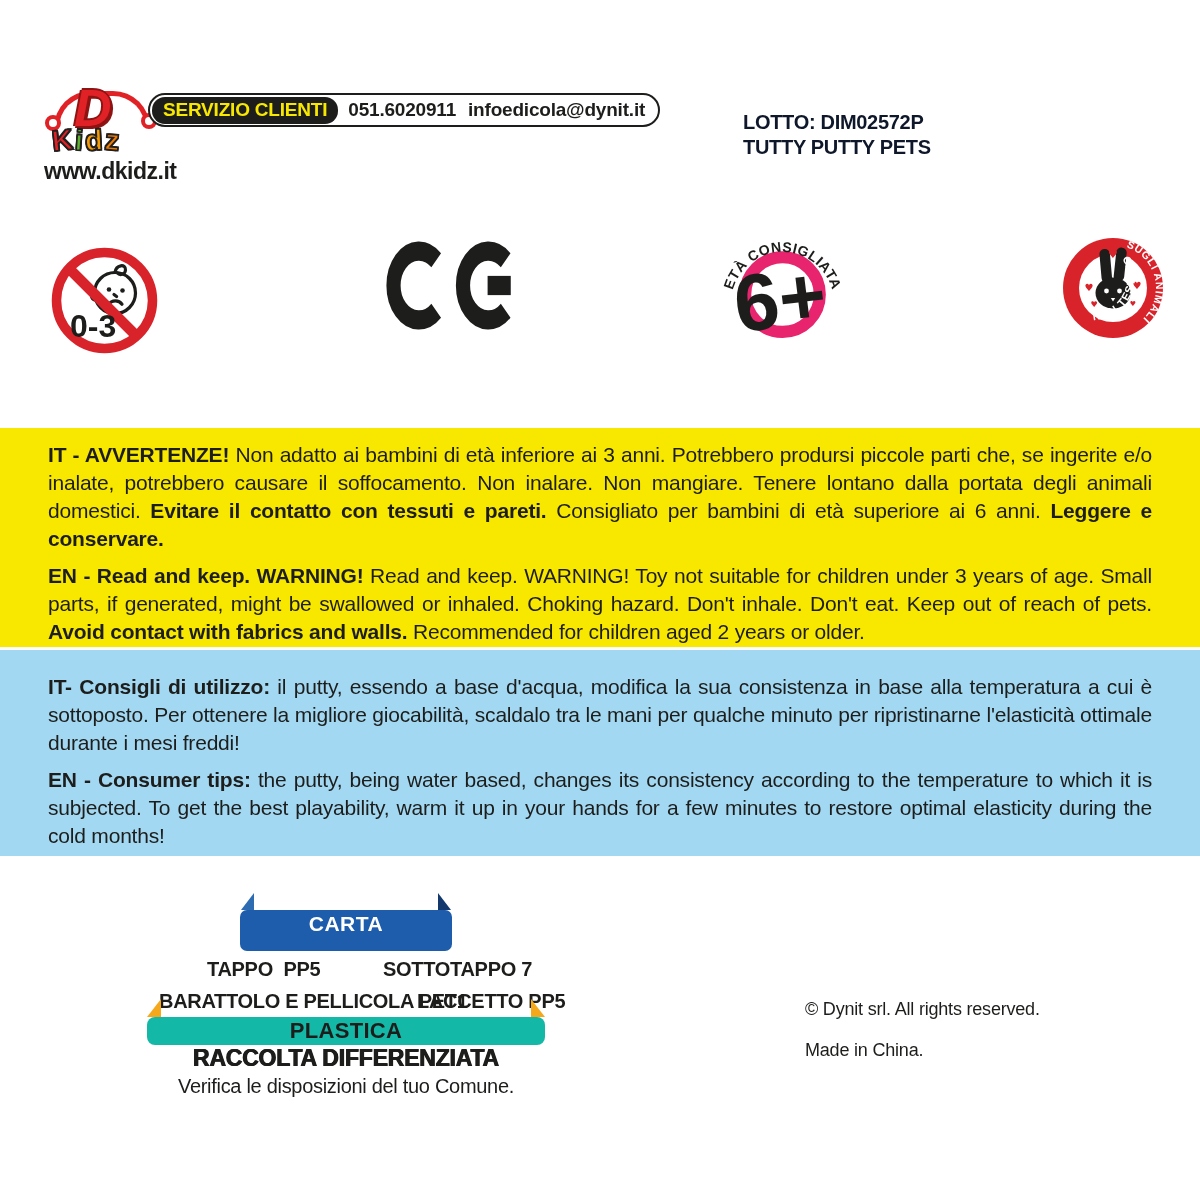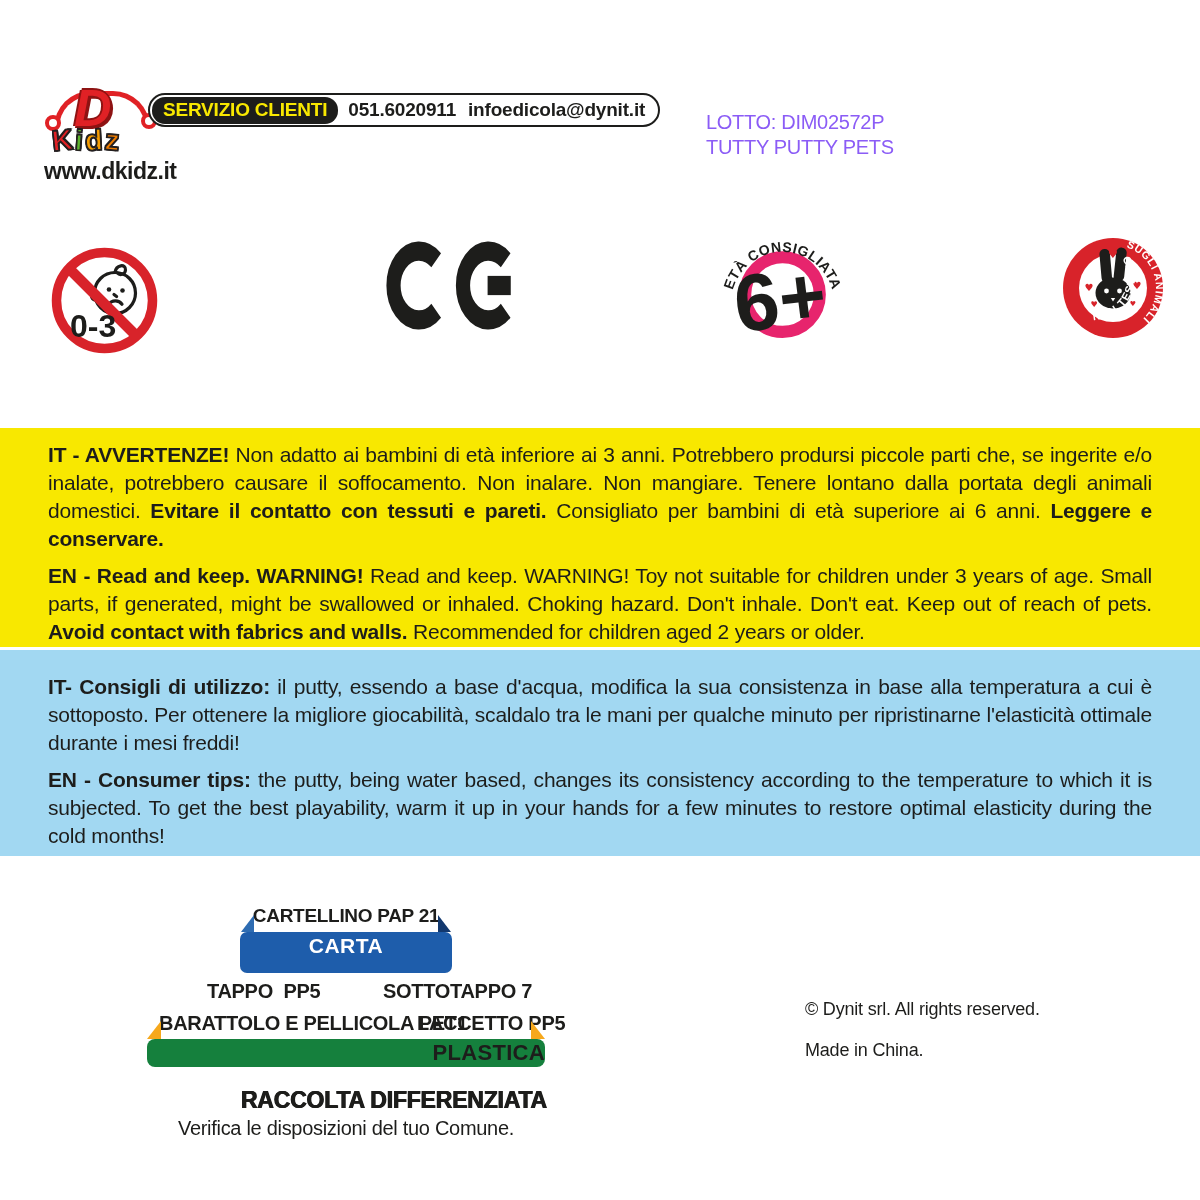--- a/index.html
+++ b/index.html
@@ -24,50 +24,50 @@
   .lk3{color:#ee7c00;transform:rotate(5deg);}
   .lg-site{position:absolute;left:0;top:70px;font-size:23px;font-weight:700;letter-spacing:-0.5px;color:#1d1d1b;}
 
   .service-pill{position:absolute;left:148px;top:93px;display:flex;align-items:center;
     border:2px solid #1d1d1b;border-radius:17px;background:#fff;height:30px;width:max-content;}
   .sp-label{background:#1d1d1b;color:#f8e800;font-weight:700;font-size:19px;letter-spacing:-0.2px;
     border-radius:13px;margin:2px;padding:1px 11px 2px;line-height:24px;}
   .sp-contact{font-weight:700;font-size:19px;padding:0 13px 0 8px;letter-spacing:-0.2px;white-space:nowrap;}
   .sp-phone{margin-right:12px;}
   .addresses{position:absolute;left:150px;top:126px;font-size:20px;font-weight:600;line-height:26px;letter-spacing:-0.4px;}
-  .lotto{position:absolute;left:706px;top:110px;font-size:20px;font-weight:400;line-height:25px;letter-spacing:-0.3px;color:#8b5cf6;}
+  .lotto{position:absolute;left:743px;top:110px;font-size:20px;font-weight:700;line-height:25px;letter-spacing:-0.3px;color:#0f172a;}
 
   
   .sym{position:absolute;}
   .sym svg{display:block;overflow:visible;}
 
   
   .band{position:absolute;left:0;right:0;box-sizing:border-box;}
   .band-yellow{top:428px;height:219px;background:#f8e800;padding:13px 48px 0;}
   .band-blue{top:650px;height:206px;background:#a2d8f2;padding:23px 48px 0;}
   .band p{margin:0 0 9px;font-size:21px;line-height:28px;text-align:justify;letter-spacing:-0.2px;color:#1d1d1b;}
   .band p b{font-weight:700;}
 
   
   .recycle{position:absolute;left:145px;top:905px;width:402px;}
   .ry-item-top{text-align:center;font-size:19px;font-weight:700;letter-spacing:-0.3px;}
   .ribbon{position:relative;color:#fff;font-weight:700;text-align:center;}
   .ribbon-carta{margin:5px auto 0;width:212px;height:41px;background:#1e5dab;border-radius:7px;font-size:21px;line-height:27px;letter-spacing:0.5px;}
-  .ribbon-plastica{margin:2px auto 0;width:398px;height:28px;background:#15803d;border-radius:8px;
-    color:#1d1d1b;font-weight:800;font-size:22px;line-height:28px;letter-spacing:0.3px;text-align:right;}
+  .ribbon-plastica{margin:2px auto 0;width:398px;height:28px;background:#14b8a6;border-radius:8px;
+    color:#1d1d1b;font-weight:800;font-size:22px;line-height:28px;letter-spacing:0.3px;}
   .fold{position:absolute;width:0;height:0;top:-17px;}
   .fold-l-carta{left:1px;border-bottom:17px solid #2e6cb2;border-left:13px solid transparent;}
   .fold-r-carta{right:1px;border-bottom:17px solid #12386e;border-right:13px solid transparent;}
   .fold-l-pl{left:0;top:-18px;border-bottom:18px solid #f6a81c;border-left:14px solid transparent;}
   .fold-r-pl{right:0;top:-18px;border-bottom:18px solid #f6a81c;border-right:14px solid transparent;}
   .ry-row{position:relative;height:25px;margin-top:7px;font-weight:700;font-size:20px;letter-spacing:-0.3px;}
   .ry-row span{position:absolute;white-space:pre;}
   .r1a{left:62px;} .r1b{left:238px;}
   .r2a{left:14px;} .r2b{left:272px;}
-  .ry-title{margin-top:20px;text-align:right;font-size:23px;font-weight:900;letter-spacing:-0.2px;
+  .ry-title{margin-top:0;text-align:center;font-size:23px;font-weight:900;letter-spacing:-0.2px;
     text-shadow:0.5px 0 0 currentColor,-0.5px 0 0 currentColor;}
   .ry-sub{margin-top:3px;text-align:center;font-size:20px;font-weight:500;letter-spacing:-0.3px;}
 
   
   .footer-right{position:absolute;left:805px;top:1000px;font-size:18px;letter-spacing:-0.2px;line-height:18px;}
   .footer-right .made{margin-top:23px;}
 </style>
 </head>
 <body>
 
@@ -168,21 +168,20 @@
     <p><b>IT - AVVERTENZE!</b><span> Non adatto ai bambini di età inferiore ai 3 anni. Potrebbero prodursi piccole parti che, se ingerite e/o inalate, potrebbero causare il soffocamento. Non inalare. Non mangiare. Tenere lontano dalla portata degli animali domestici. </span><b>Evitare il contatto con tessuti e pareti.</b><span> Consigliato per bambini di età superiore ai 6 anni. </span><b>Leggere e conservare.</b></p>
     <p><b>EN - Read and keep. WARNING!</b><span> Read and keep. WARNING!  Toy not suitable for children under 3 years of age. Small parts, if generated, might be swallowed or inhaled. Choking hazard. Don't inhale. Don't eat. Keep out of reach of pets. </span><b>Avoid contact with fabrics and walls.</b><span> Recommended for children aged 2 years or older.</span></p>
   </section>
 
   <section class="band band-blue">
     <p><b>IT- Consigli di utilizzo:</b><span> il putty, essendo a base d'acqua, modifica la sua consistenza in base alla temperatura a cui è sottoposto. Per ottenere la migliore giocabilità, scaldalo tra le mani per qualche minuto per ripristinarne l'elasticità ottimale durante i mesi freddi!</span></p>
     <p><b>EN - Consumer tips:</b><span> the putty, being water based, changes its consistency according to the temperature to which it is subjected. To get the best playability, warm it up in your hands for a few minutes to restore optimal elasticity during the cold months!</span></p>
   </section>
 
   <section class="recycle">
-    <div class="ry-item-top">CARTELLINO PAP 21</div>
     <div class="ribbon ribbon-carta">
       <span class="fold fold-l-carta"></span>
       <span class="fold fold-r-carta"></span>
       <span>CARTA</span>
     </div>
     <div class="ry-row">
       <span class="r1a">TAPPO  PP5</span>
       <span class="r1b">SOTTOTAPPO 7</span>
     </div>
     <div class="ry-row">

